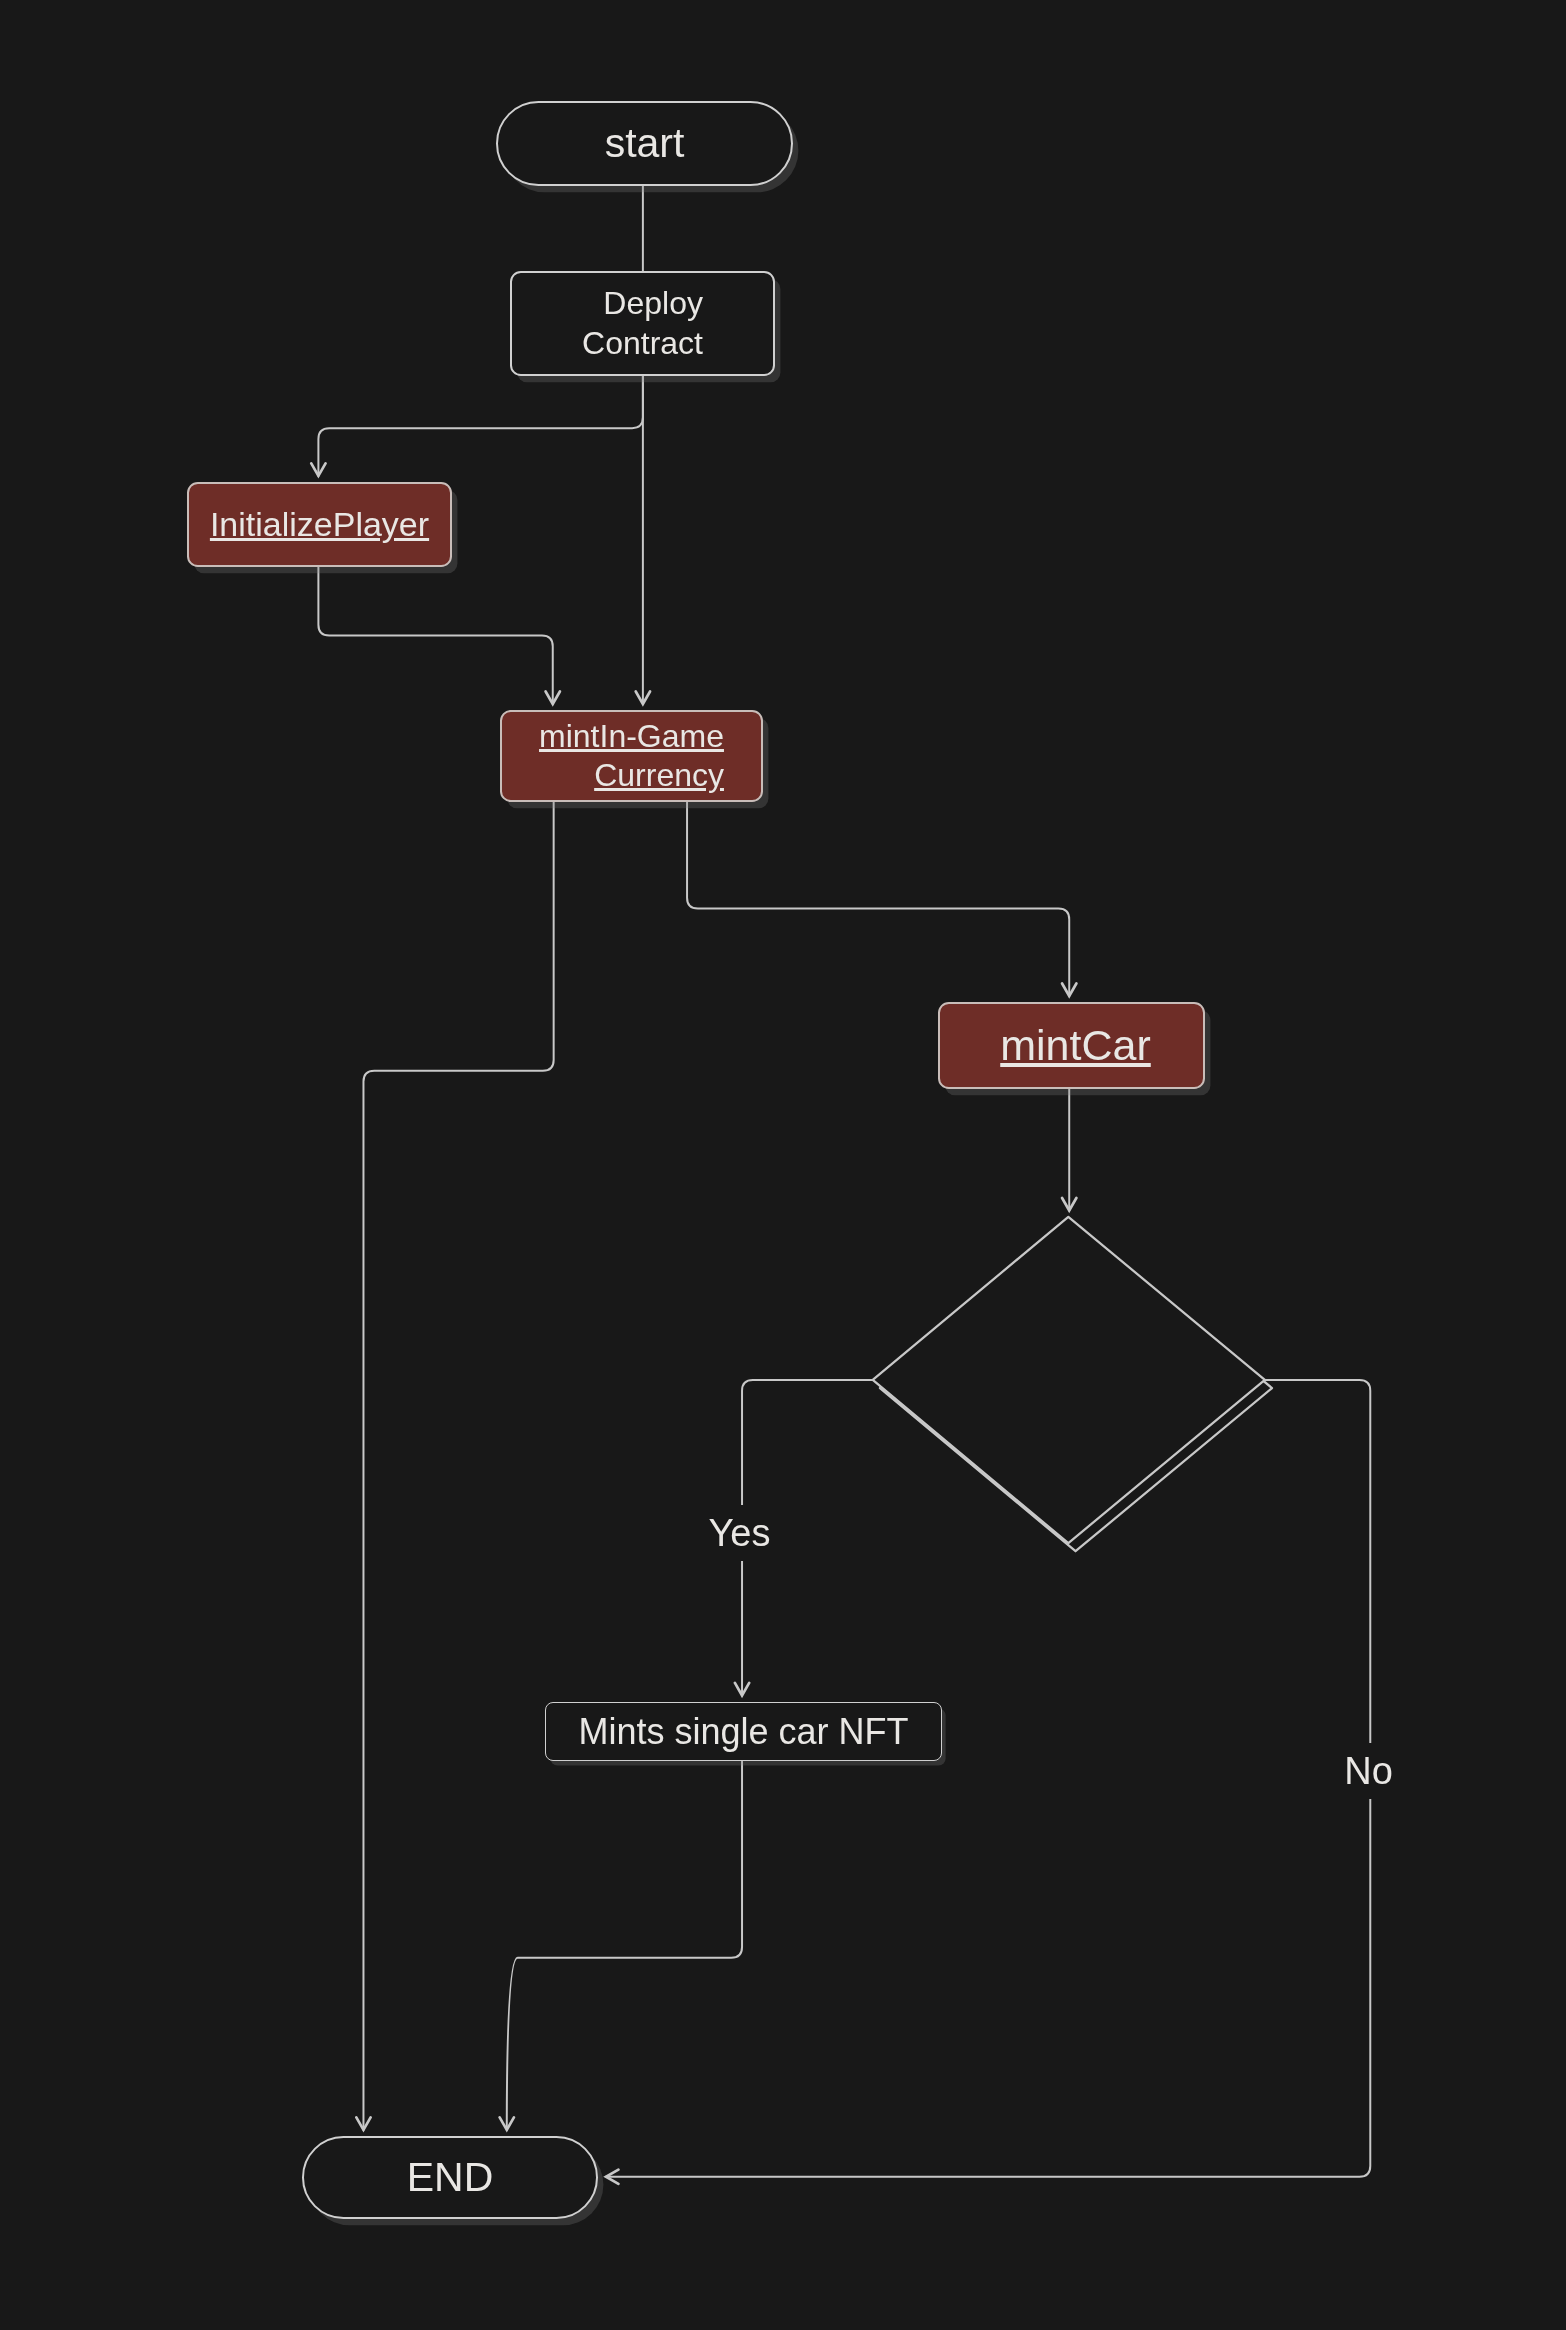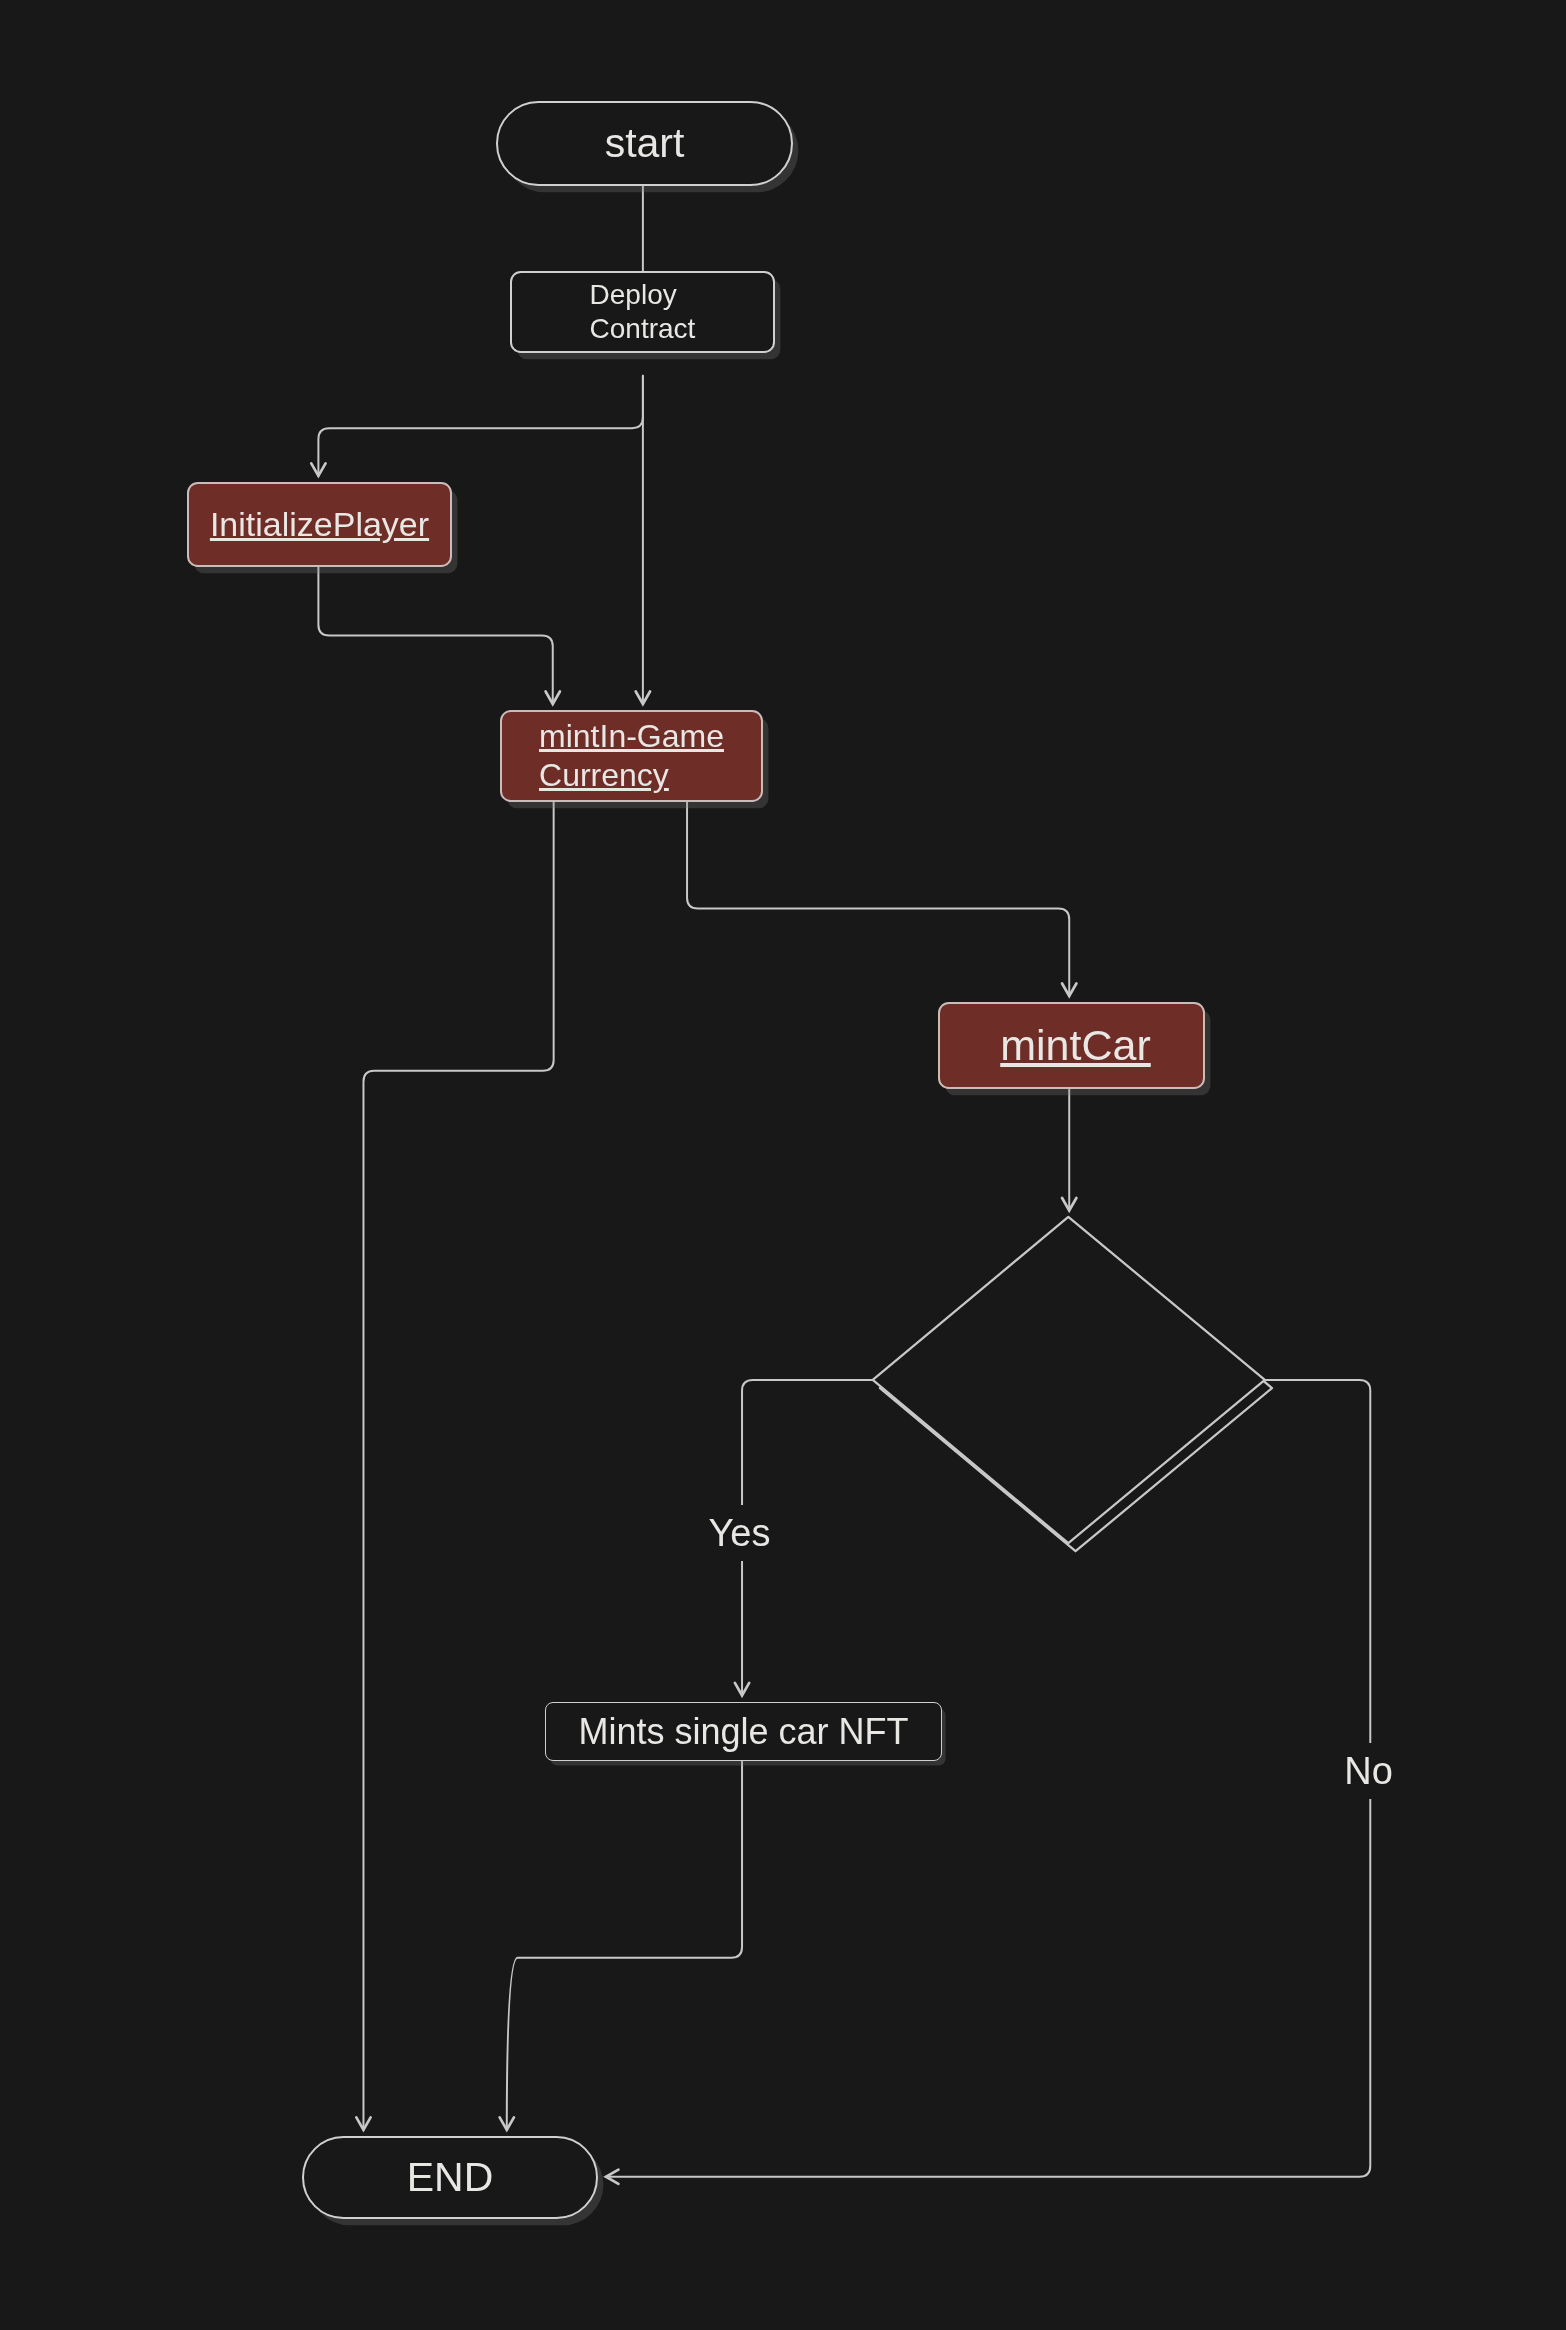--- a/index.html
+++ b/index.html
@@ -16,21 +16,21 @@
     width:1567px;height:2330px;
     background:var(--canvas);
     overflow:hidden;
     font-family:"Liberation Sans", sans-serif;
   }
   #edges{position:absolute;left:0;top:0;z-index:1;}
   #edges path, #edges polygon{stroke:var(--line);}
   .node{
     position:absolute;z-index:2;
     display:flex;align-items:center;justify-content:center;
-    box-sizing:border-box;text-align:left;
+    box-sizing:border-box;text-align:right;
     color:var(--text);
     background:var(--canvas);
     border:2.3px solid var(--node-border);
     border-radius:10.8px;
     white-space:pre-line;
     box-shadow:6.3px 7.2px 0 -0.9px rgba(125,125,125,0.28);
     line-height:1.22;
   }
   .node.terminal{border-radius:901px;}
   .node.call{background:var(--call-fill);border-color:var(--call-border);text-decoration:underline;}
@@ -42,21 +42,21 @@
   }
   .diamond-label{
     position:absolute;z-index:2;
     display:flex;align-items:center;justify-content:center;
     text-align:center;color:var(--text);
     font-size:36px;line-height:1.3;white-space:pre-line;
     background:transparent;border:none;box-shadow:none;
   }
   
   #n-start{left:496px;top:101px;width:297px;height:85px;font-size:41px;}
-  #n-deploy{left:510px;top:271px;width:265px;height:82px;font-size:28px;}
+  #n-deploy{left:510px;top:271px;width:265px;height:105px;font-size:32px;}
   #n-init{left:187px;top:482px;width:265px;height:85px;font-size:34px;}
   #n-mintcur{left:500px;top:710px;width:263px;height:92px;font-size:32px;}
   #n-mintcar{left:938px;top:1002px;width:267px;height:87px;font-size:43px;padding-left:8px;}
   #n-mintsnft{left:545px;top:1702px;width:397px;height:59px;font-size:36px;border-radius:8px;border-width:1.8px;box-shadow:4.5px 5.4px 0 -0.9px rgba(125,125,125,0.28);}
   #n-end{left:302px;top:2136px;width:296px;height:83px;font-size:41px;}
   #n-diamond-label{left:870px;top:1312px;width:397px;height:135px;}
   #lbl-yes{left:681px;top:1505px;width:117px;height:56px;}
   #lbl-no{left:1312px;top:1743px;width:113px;height:56px;}
 </style>
 </head>

